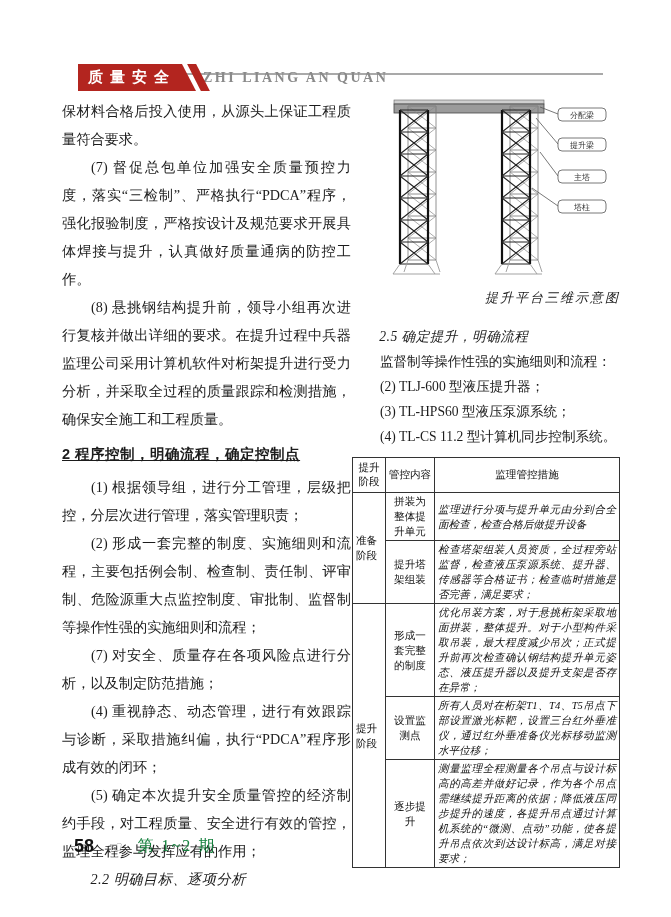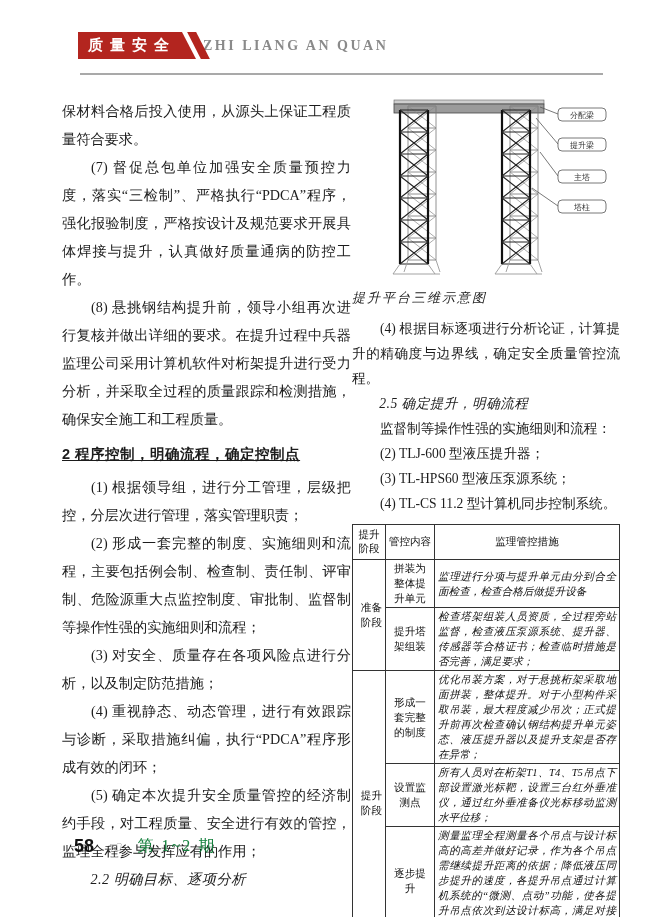--- a/index.html
+++ b/index.html
@@ -4,21 +4,21 @@
 <style>
   html,body{margin:0;padding:0;background:#fff;}
   body{
     width:671px;height:917px;position:relative;overflow:hidden;
     font-family:"Liberation Serif","DejaVu Serif",serif;color:#1c1c1c;
   }
   .page{position:absolute;inset:0;background:#ffffff;}
 
   
   .header-rule{position:absolute;left:80px;top:73px;width:523px;height:2px;background:#a9a9a9;}
-  .badge-row{position:absolute;left:78px;top:32px;height:27px;display:flex;align-items:center;justify-content:space-between;}
+  .badge-row{position:absolute;left:78px;top:64px;height:27px;display:flex;align-items:center;justify-content:space-between;}
   .badge{
     background:#b3251f;color:#fff;height:27px;display:flex;align-items:center;
     font-family:"Liberation Sans","DejaVu Sans",sans-serif;font-weight:bold;
     font-size:15px;letter-spacing:7px;padding:0 20px 0 10px;
     clip-path:polygon(0 0,calc(100% - 14px) 0,100% 100%,0 100%);
   }
   .badge-slash{width:9px;height:27px;background:#b3251f;transform:skewX(27deg);margin-left:-2px;}
   .pinyin{
     font-weight:bold;color:#8a8a8a;letter-spacing:2.5px;font-size:14px;
     font-family:"Liberation Serif","DejaVu Serif",serif;
@@ -31,30 +31,30 @@
   .indent{text-indent:2.05em;}
   .h2{
     font-family:"Liberation Sans","DejaVu Sans",sans-serif;font-weight:bold;
     font-size:14.5px;margin:8px 0 6px;text-align:left;line-height:26px;letter-spacing:.5px;text-decoration:underline;
   }
   .sub{text-indent:2em;font-style:italic;letter-spacing:.5px;}
 
   
   .fig{width:100%;text-align:center;}
   .fig svg{display:block;margin:0 auto;}
-  .fig-caption{font-size:13px;line-height:24px;letter-spacing:2px;font-style:italic;text-align:left;margin-bottom:6px;}
+  .fig-caption{font-size:13px;line-height:24px;letter-spacing:2px;font-style:italic;text-align:right;margin-bottom:14px;}
 
   
   table.ctl{
     border-collapse:collapse;width:100%;margin-top:8px;
     font-size:10.6px;line-height:15px;color:#111;
   }
   table.ctl th,table.ctl td{border:1px solid #333;padding:1px 3px;vertical-align:middle;}
   table.ctl th{font-weight:normal;text-align:center;line-height:14px;padding:3px 2px;}
-  td.stage{width:26px;text-align:right;padding:1px 2px;}
+  td.stage{width:26px;text-align:left;padding:1px 2px;}
   td.content{width:42px;text-align:center;padding:1px 2px;}
   td.measure{text-align:justify;font-style:italic;}
 
   
   .footer{position:absolute;left:74px;top:836px;display:flex;align-items:center;gap:15px;}
   .pageno{font-family:"Liberation Sans","DejaVu Sans",sans-serif;font-size:18px;font-weight:600;color:#111;}
   .hand{font-size:15px;color:#555;font-family:"DejaVu Sans",sans-serif;}
   .issue{font-size:16px;letter-spacing:2px;color:#15803d;}
 </style>
 </head>
@@ -71,21 +71,21 @@
     <span class="pinyin">ZHI LIANG AN QUAN</span>
   </div>
 
   <section class="col-left">
     <p class="body">保材料合格后投入使用，从源头上保证工程质量符合要求。</p>
     <p class="indent">(7) 督促总包单位加强安全质量预控力度，落实“三检制”、严格执行“PDCA”程序，强化报验制度，严格按设计及规范要求开展具体焊接与提升，认真做好质量通病的防控工作。</p>
     <p class="indent">(8) 悬挑钢结构提升前，领导小组再次进行复核并做出详细的要求。在提升过程中兵器监理公司采用计算机软件对桁架提升进行受力分析，并采取全过程的质量跟踪和检测措施，确保安全施工和工程质量。</p>
     <p class="h2">2 程序控制，明确流程，确定控制点</p>
     <p class="indent">(1) 根据领导组，进行分工管理，层级把控，分层次进行管理，落实管理职责；</p>
     <p class="indent">(2) 形成一套完整的制度、实施细则和流程，主要包括例会制、检查制、责任制、评审制、危险源重大点监控制度、审批制、监督制等操作性强的实施细则和流程；</p>
-    <p class="indent">(3) 对安全、质量存在各项风险点进行分析，以及制定防范措施；</p>
+    <p class="indent">(7) 对安全、质量存在各项风险点进行分析，以及制定防范措施；</p>
     <p class="indent">(4) 重视静态、动态管理，进行有效跟踪与诊断，采取措施纠偏，执行“PDCA”程序形成有效的闭环；</p>
     <p class="indent">(5) 确定本次提升安全质量管控的经济制约手段，对工程质量、安全进行有效的管控，监理全程参与发挥应有的作用；</p>
     <p class="sub">2.2 明确目标、逐项分析</p>
 
   </section>
 
   <section class="col-right">
 
     <div class="fig">
       <svg width="252" height="192" viewBox="0 0 252 192">
@@ -120,21 +120,20 @@
         <rect x="198" y="106" width="48" height="13" rx="4" fill="#fff" stroke="#555" stroke-width="0.8"></rect>
 
         <text x="222" y="24" font-size="8" text-anchor="middle" fill="#333">分配梁</text>
         <text x="222" y="54" font-size="8" text-anchor="middle" fill="#333">提升梁</text>
         <text x="222" y="86" font-size="8" text-anchor="middle" fill="#333">主塔</text>
         <text x="222" y="116" font-size="8" text-anchor="middle" fill="#333">塔柱</text>
       </svg>
       <div class="fig-caption">提升平台三维示意图</div>
     </div>
 
-    <p class="indent">(4) 根据目标逐项进行分析论证，计算提升的精确度与边界线，确定安全质量管控流程。</p>
     <p class="sub">2.5 确定提升，明确流程</p>
     <p class="indent">监督制等操作性强的实施细则和流程：</p>
     <p class="indent">(2) TLJ-600 型液压提升器；</p>
     <p class="indent">(3) TL-HPS60 型液压泵源系统；</p>
     <p class="indent">(4) TL-CS 11.2 型计算机同步控制系统。</p>
 
     <table class="ctl">
       <thead>
         <tr>
           <th>提升阶段</th>

